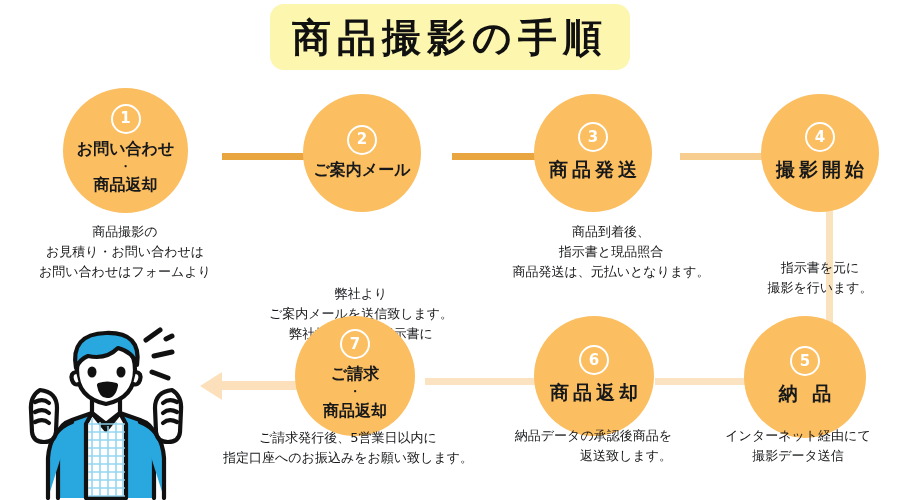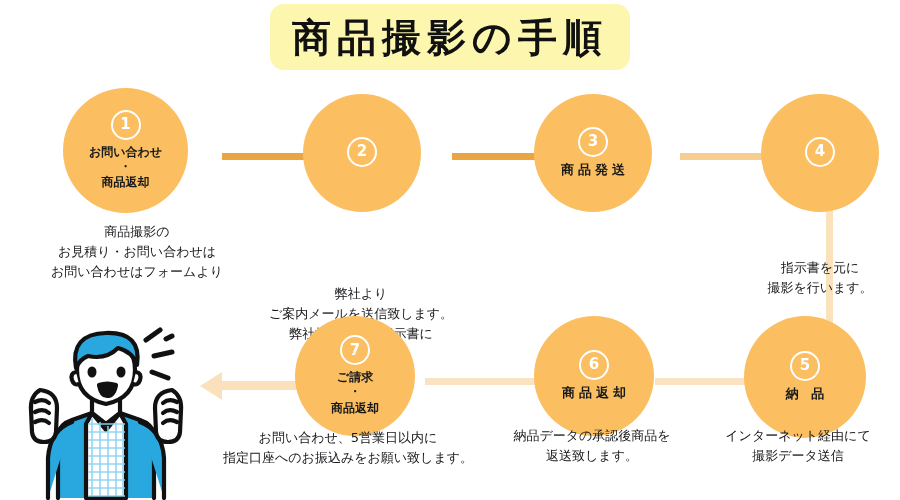--- a/index.html
+++ b/index.html
@@ -49,25 +49,25 @@
     color:#17181a;
   }
   .badge{
     width:26px;height:26px;border:2px solid #ffffff;border-radius:50%;
     display:flex;align-items:center;justify-content:center;
     color:#ffffff;font-size:15px;font-weight:bold;line-height:1;
     margin-bottom:3px;
     font-family:"DejaVu Sans","Liberation Sans",sans-serif;
   }
   .node-label{
-    font-size:12px;font-weight:bold;line-height:1.5;text-align:center;
+    font-size:16px;font-weight:bold;line-height:1.5;text-align:center;
     white-space:nowrap;
     font-family:"DejaVu Sans","Liberation Sans",sans-serif;
   }
-  .node-label.spaced{letter-spacing:4px;text-indent:4px;font-size:13px;}
+  .node-label.spaced{letter-spacing:4px;text-indent:4px;font-size:19px;}
   .node-label.dot{font-size:11px;line-height:1.1;}
 
   
   .caption{
     position:absolute;text-align:center;color:#16171a;
     font-size:13px;line-height:1.55;white-space:pre-line;
     font-family:"DejaVu Sans","Liberation Sans",sans-serif;
   }
 
   
@@ -93,64 +93,69 @@
 
   <div class="arrow-shaft" style="left:222px;top:381px;width:115px;"></div>
   <div class="arrow-head" style="left:200px;top:372px;"></div>
 
   <div class="node" style="left:63px;top:88px;width:125px;height:125px;">
     <div class="badge">1</div>
     <div class="node-label">お問い合わせ</div>
     <div class="node-label dot">・</div>
     <div class="node-label">商品返却</div>
   </div>
-  <div class="caption" style="left:12px;top:222px;width:250px;">商品撮影の
+  <div class="caption" style="left:0px;top:222px;width:250px;">商品撮影の
 お見積り・お問い合わせは
 お問い合わせはフォームより</div>
 
   <div class="node" style="left:303px;top:94px;width:118px;height:118px;">
     <div class="badge">2</div>
+    <div class="node-label">ご案内メール</div>
   </div>
   <div class="caption" style="left:232px;top:236px;width:258px;margin-top:48px;">弊社より
 ご案内メールを送信致します。
 弊社指定の撮影指示書に
 ご記入頂きます。</div>
 
   <div class="node" style="left:534px;top:94px;width:118px;height:118px;">
     <div class="badge">3</div>
     <div class="node-label spaced">商品発送</div>
   </div>
+  <div class="caption" style="left:482px;top:222px;width:258px;">商品到着後、
+指示書と現品照合
+商品発送は、元払いとなります。</div>
 
   <div class="node" style="left:761px;top:94px;width:118px;height:118px;">
     <div class="badge">4</div>
+    <div class="node-label spaced">撮影開始</div>
   </div>
   <div class="caption" style="left:740px;top:230px;width:160px;margin-top:28px;">指示書を元に
 撮影を行います。</div>
 
   <div class="node" style="left:744px;top:316px;width:122px;height:122px;">
     <div class="badge">5</div>
     <div class="node-label spaced">納 品</div>
   </div>
   <div class="caption" style="left:696px;top:426px;width:204px;">インターネット経由にて
 撮影データ送信</div>
 
   <div class="node" style="left:534px;top:316px;width:120px;height:120px;">
     <div class="badge">6</div>
     <div class="node-label spaced">商品返却</div>
   </div>
-  <div class="caption" style="left:484px;top:426px;width:216px;">納品データの承認後商品を
+  <div class="caption" style="left:456px;top:426px;width:216px;text-align:right;">納品データの承認後商品を
 返送致します。</div>
 
   <div class="node" style="left:295px;top:316px;width:120px;height:120px;">
     <div class="badge">7</div>
     <div class="node-label">ご請求</div>
     <div class="node-label dot">・</div>
     <div class="node-label">商品返却</div>
   </div>
-  <div class="caption" style="left:198px;top:428px;width:300px;">お問い合わせ、5営業日以内に
+  <div class="caption" style="left:198px;top:428px;width:300px;">ご請求発行後、5営業日以内に
 指定口座へのお振込みをお願い致します。</div>
 
   <div class="illus">
     <svg viewBox="0 0 200 188" width="200" height="188" xmlns="http://www.w3.org/2000/svg">
       <g fill="none" stroke="#111111" stroke-width="4.2" stroke-linecap="round" stroke-linejoin="round">
 
         <path d="M52 186 L52 122 Q54 112 66 108 L86 101 L114 101 L134 108 Q146 112 148 122 L148 186" fill="#29A8E0"></path>
 
         <path d="M86 101 L100 118 L114 101 L120 112 L120 186 L80 186 L80 112 Z" fill="#ffffff"></path>
 

